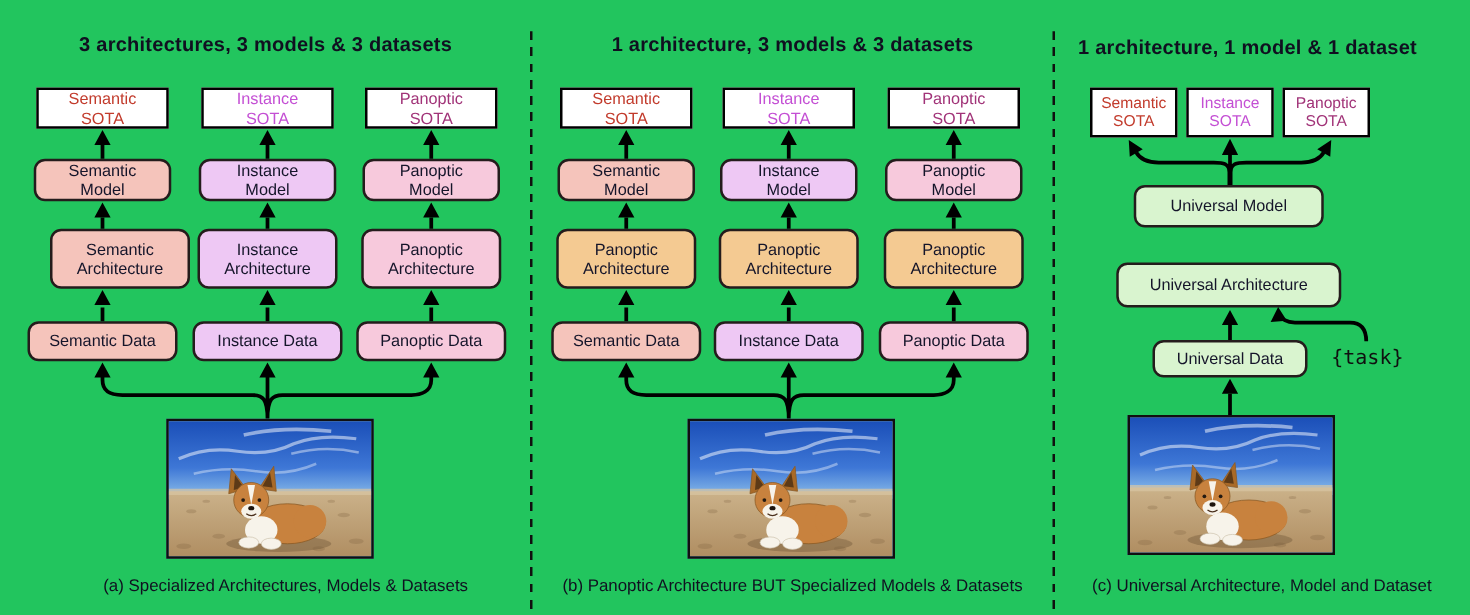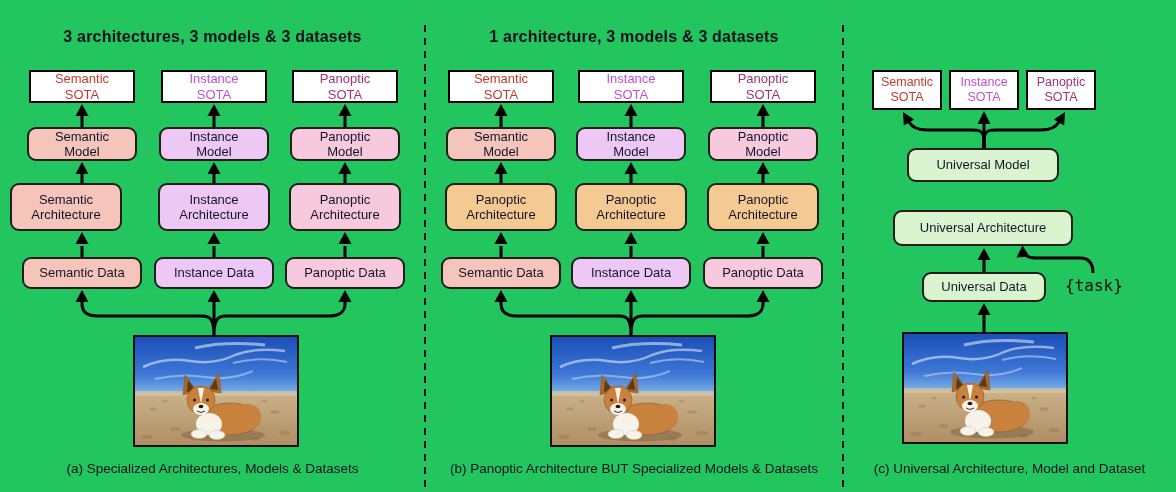--- a/index.html
+++ b/index.html
@@ -92,21 +92,21 @@
     <div class="ptitle" style="left:0;top:28px;width:425px;">3 architectures, 3 models &amp; 3 datasets</div>
 
     <div class="box sota" style="left: 29px; top: 70px; width: 106px; height: 33px; color: rgb(194, 59, 44);">Semantic SOTA</div>
     <div class="box sota" style="left: 161px; top: 70px; width: 106px; height: 33px; color: rgb(196, 79, 212);">Instance SOTA</div>
     <div class="box sota" style="left: 292px; top: 70px; width: 106px; height: 33px; color: rgb(161, 51, 120);">Panoptic SOTA</div>
 
     <div class="box" style="left: 27px; top: 127px; width: 110px; height: 34px; background-color: rgb(245, 196, 187);">Semantic Model</div>
     <div class="box" style="left: 159px; top: 127px; width: 110px; height: 34px; background-color: rgb(238, 200, 244);">Instance Model</div>
     <div class="box" style="left: 290px; top: 127px; width: 110px; height: 34px; background-color: rgb(247, 201, 220);">Panoptic Model</div>
 
-    <div class="box" style="left: 10px; top: 183px; width: 112px; height: 48px; background-color: rgb(245, 196, 187);">Semantic Architecture</div>
+    <div class="box" style="left: 40px; top: 183px; width: 112px; height: 48px; background-color: rgb(245, 196, 187);">Semantic Architecture</div>
     <div class="box" style="left: 158px; top: 183px; width: 112px; height: 48px; background-color: rgb(238, 200, 244);">Instance Architecture</div>
     <div class="box" style="left: 289px; top: 183px; width: 112px; height: 48px; background-color: rgb(247, 201, 220);">Panoptic Architecture</div>
 
     <div class="box" style="left: 22px; top: 257px; width: 120px; height: 32px; background-color: rgb(245, 196, 187);">Semantic Data</div>
     <div class="box" style="left: 154px; top: 257px; width: 120px; height: 32px; background-color: rgb(238, 200, 244);">Instance Data</div>
     <div class="box" style="left: 285px; top: 257px; width: 120px; height: 32px; background-color: rgb(247, 201, 220);">Panoptic Data</div>
 
     <svg class="arrows" width="425" height="492" viewBox="0 0 425 492">
       <g stroke="#000" stroke-width="3" fill="none">
         <path d="M82 127V116 M82 183V174 M82 257V246
@@ -122,21 +122,21 @@
         M338.5 116L351.5 116L345 104Z M338.5 174L351.5 174L345 162Z M338.5 244L351.5 244L345 232Z
         M75.5 302L88.5 302L82 290Z M207.5 302L220.5 302L214 290Z M338.5 302L351.5 302L345 290Z"></path>
     </svg>
 
     <div class="photo" style="left:133px;top:335px;">
       <svg width="162" height="108" viewBox="0 0 162 108">
           <use href="#dogscene"></use>
         </svg>
     </div>
 
-    <div class="caption" style="top:461px;">(a) Specialized Architectures, Models &amp; Datasets</div>
+    <div class="caption" style="top:461px;padding-left:16px;">(a) Specialized Architectures, Models &amp; Datasets</div>
   </div>
 
   <div class="divider" style="left:424px;"></div>
 
   <div class="panel" style="left:425px;width:418px;">
     <div class="ptitle" style="left:0;top:28px;width:418px;">1 architecture, 3 models &amp; 3 datasets</div>
 
     <div class="box sota" style="left: 23px; top: 70px; width: 106px; height: 33px; color: rgb(194, 59, 44);">Semantic SOTA</div>
     <div class="box sota" style="left: 153px; top: 70px; width: 106px; height: 33px; color: rgb(196, 79, 212);">Instance SOTA</div>
     <div class="box sota" style="left: 285px; top: 70px; width: 106px; height: 33px; color: rgb(161, 51, 120);">Panoptic SOTA</div>
@@ -174,20 +174,21 @@
           <use href="#dogscene"></use>
         </svg>
     </div>
 
     <div class="caption" style="top:461px;">(b) Panoptic Architecture BUT Specialized Models &amp; Datasets</div>
   </div>
 
   <div class="divider" style="left:842px;"></div>
 
   <div class="panel" style="left:843px;width:333px;">
+    <div class="ptitle" style="left:0;top:30px;width:310px;">1 architecture, 1 model &amp; 1 dataset</div>
 
     <div class="box sota" style="left: 29px; top: 70px; width: 70px; height: 40px; font-size: 12.5px; color: rgb(194, 59, 44);">Semantic SOTA</div>
     <div class="box sota" style="left: 106px; top: 70px; width: 70px; height: 40px; font-size: 12.5px; color: rgb(196, 79, 212);">Instance SOTA</div>
     <div class="box sota" style="left: 183px; top: 70px; width: 70px; height: 40px; font-size: 12.5px; color: rgb(161, 51, 120);">Panoptic SOTA</div>
 
     <div class="box bold" style="left: 64px; top: 148px; width: 152px; height: 34px; background-color: rgb(217, 244, 207);">Universal Model</div>
     <div class="box bold" style="left: 79px; top: 272px; width: 124px; height: 30px; background-color: rgb(217, 244, 207);">Universal Data</div>
     <div class="box bold" style="left: 50px; top: 210px; width: 180px; height: 36px; background-color: rgb(217, 244, 207);">Universal Architecture</div>
 
     <div class="task" style="left:222px;top:276px;">{task}</div>

